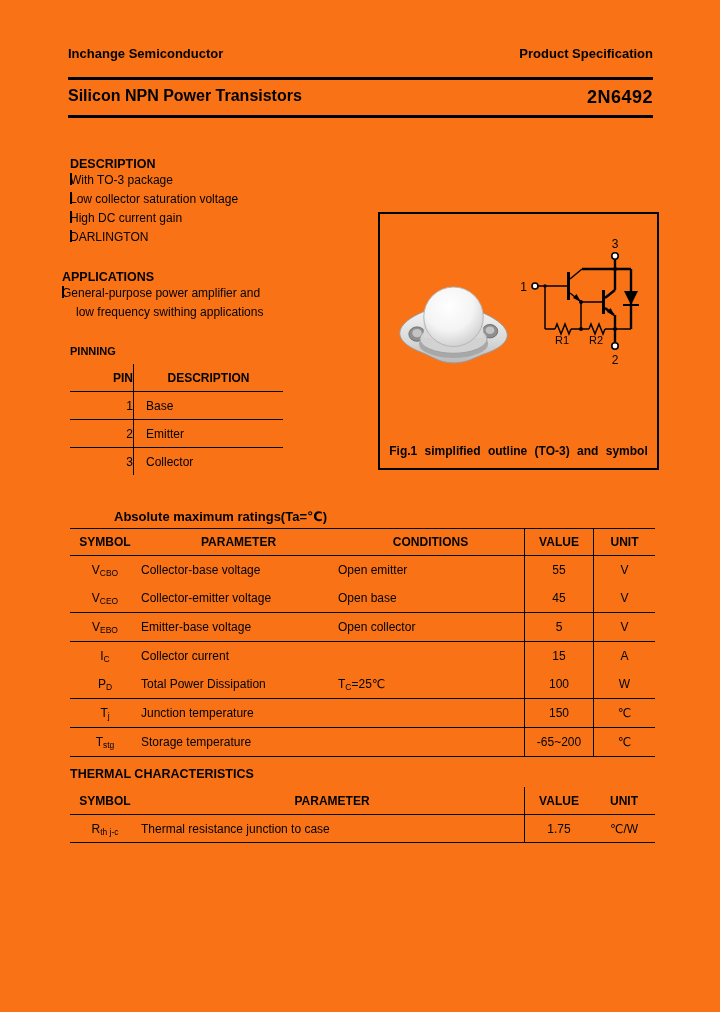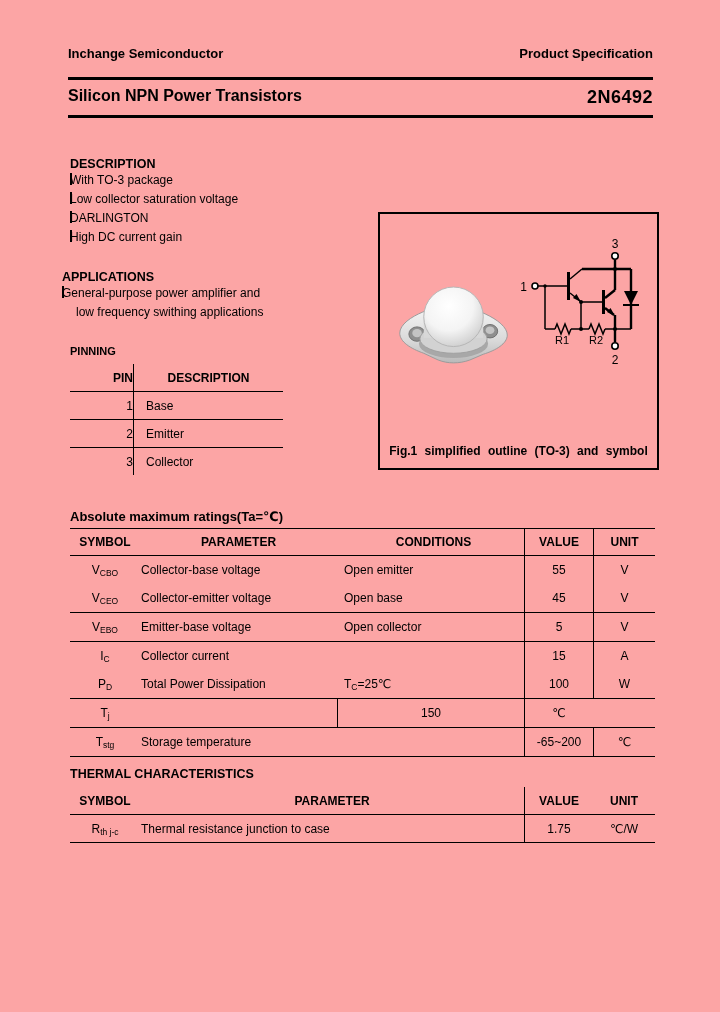--- a/index.html
+++ b/index.html
@@ -1,17 +1,17 @@
 <!DOCTYPE html>
 <html><head>
 <meta charset="utf-8">
 <style>
   html,body{margin:0;padding:0;background:#fff;}
   #page{
-    position:relative;width:720px;height:1012px;background:#fca5a5;
+    position:relative;width:720px;height:1012px;background:#f97316;
     font-family:"Liberation Sans","DejaVu Sans",sans-serif;color:#000;overflow:hidden;
   }
   .abs{position:absolute;}
   
   #hdr-row{top:46px;left:68px;width:585px;display:flex;justify-content:space-between;font-size:13px;font-weight:bold;}
   .rule{left:68px;width:585px;height:3px;background:#000;}
   #rule1{top:77px;}
   #title-row{top:87px;left:68px;width:585px;display:flex;justify-content:space-between;align-items:flex-start;}
   #prod-title{font-size:16px;font-weight:bold;}
   #part-no{font-size:18px;font-weight:bold;letter-spacing:.5px;}
@@ -33,29 +33,29 @@
   .pr.ph{font-weight:bold;}
   .pr.ph .pc2{justify-content:center;padding-left:0;}
   .pr.line{border-bottom:1px solid #000;}
   
   #figbox{left:378px;top:212px;width:277px;height:254px;border:2px solid #000;}
   #pkg{position:absolute;left:14px;top:68px;}
   #ckt{position:absolute;left:125px;top:0px;}
   #figcap{position:absolute;left:0;right:0;bottom:10px;text-align:center;font-size:12px;font-weight:bold;word-spacing:4px;}
   
   #absmax{top:509px;left:70px;width:585px;}
-  #absmax .sec-h{font-size:13px;}
+  #absmax .sec-h{font-size:13px;margin-left:44px;}
   .dtable{margin-top:4px;border-top:1px solid #000;font-size:12px;}
   .tr{display:grid;grid-template-columns:70px 197px 187px 69px 62px;height:28px;align-items:center;}
   .tr.th{font-weight:bold;height:26px;font-size:12px;}
   .tr.line{border-bottom:1px solid #000;}
   .td{height:100%;display:flex;align-items:center;}
   .c-sym,.c-val,.c-unit{justify-content:center;}
   .c-par{padding-left:1px;}
-  .c-cond{padding-left:1px;margin-left:6px;}
+  .c-cond{padding-left:1px;}
   .tr.th .c-par,.tr.th .c-cond{justify-content:center;padding-left:0;}
   .c-val,.c-unit{border-left:1px solid #000;}
   .sub{font-size:8.5px;vertical-align:-3px;position:relative;top:3px;}
   
   #thermal{top:767px;left:70px;width:585px;}
   .ttable{margin-top:6px;font-size:12px;}
   .tr2{display:grid;grid-template-columns:70px 384px 69px 62px;height:27px;align-items:center;}
   .tr2.th{font-weight:bold;border-bottom:1px solid #000;}
   .tr2 .tc1{justify-content:center;display:flex;align-items:center;height:100%;}
   .tr2 .tc2{padding-left:1px;display:flex;align-items:center;height:100%;}
@@ -78,22 +78,22 @@
     <span id="prod-title">Silicon NPN Power Transistors</span>
     <span id="part-no">2N6492</span>
   </div>
   <div class="abs rule" id="rule2"></div>
 
   <div class="abs" id="desc">
     <div class="sec-h">DESCRIPTION</div>
     <div class="body-txt">
       <div><span class="bbar"></span><span>With TO-3 package</span></div>
       <div><span class="bbar"></span><span>Low collector saturation voltage</span></div>
+      <div><span class="bbar"></span><span>High DC current gain</span></div>
       <div><span class="bbar"></span><span>DARLINGTON</span></div>
-      <div><span class="bbar"></span><span>High DC current gain</span></div>
     </div>
   </div>
 
   <div class="abs" id="apps">
     <div class="sec-h">APPLICATIONS</div>
     <div class="body-txt">
       <div><span class="bbar"></span><span>General-purpose power amplifier and</span></div>
       <div class="indent">low frequency swithing applications</div>
     </div>
   </div>
@@ -269,20 +269,21 @@
             <span>=25℃</span>
           </div>
         <div class="td c-val">100</div>
         <div class="td c-unit">W</div>
       </div>
       <div class="tr line">
         <div class="td c-sym">
             <span>T</span>
             <span class="sub">j</span>
           </div>
+        <div class="td c-par">Junction temperature</div>
         <div class="td c-cond">
             <span></span>
             <span class="sub"></span>
             <span></span>
           </div>
         <div class="td c-val">150</div>
         <div class="td c-unit">℃</div>
       </div>
       <div class="tr line">
         <div class="td c-sym">

